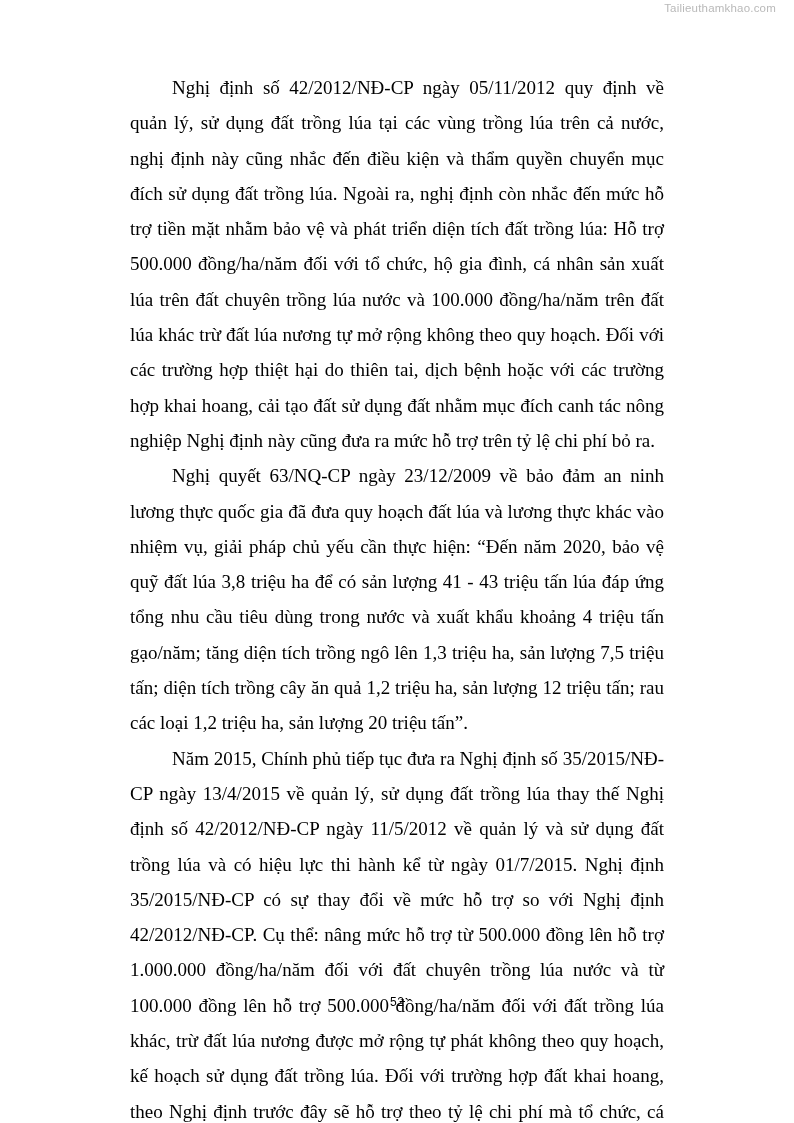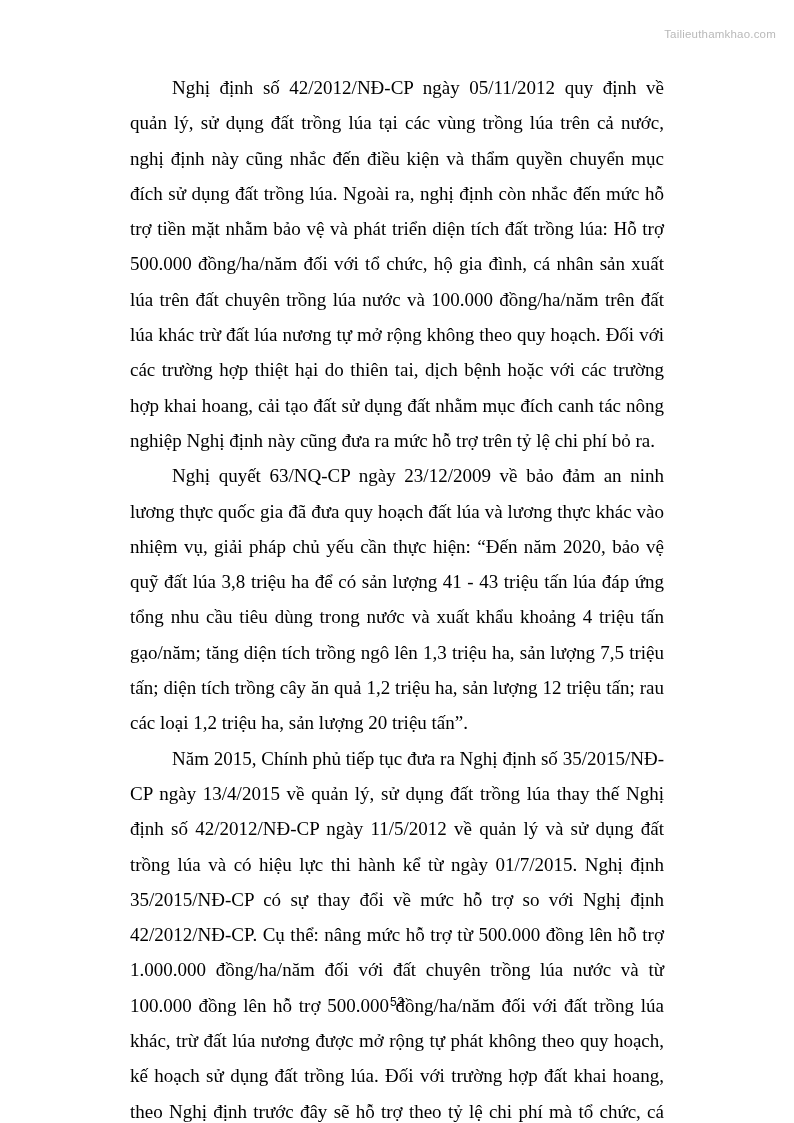--- a/index.html
+++ b/index.html
@@ -16,21 +16,21 @@
     overflow: hidden;
   }
   .page {
     position: relative;
     width: 794px;
     height: 1123px;
     box-sizing: border-box;
   }
   .watermark {
     position: absolute;
-    top: 28px;
+    top: 2px;
     right: 18px;
     font-family: "Liberation Sans", sans-serif;
     font-size: 11.5px;
     color: #b9b9b9;
     letter-spacing: 0.2px;
     user-select: none;
   }
   .content {
     position: absolute;
     left: 130px;

